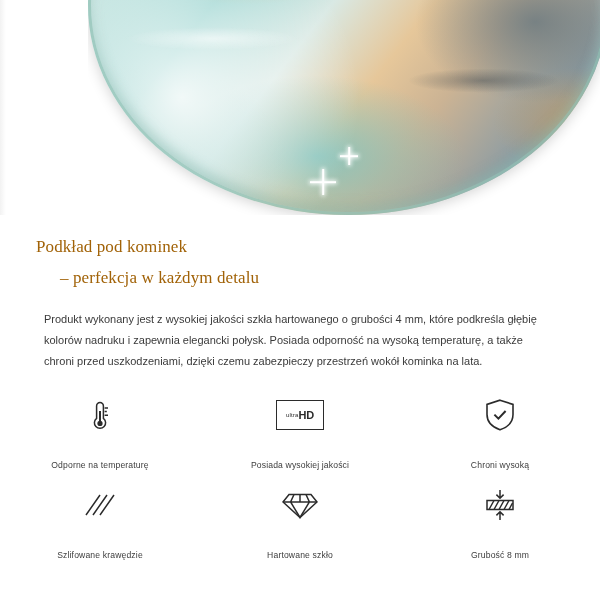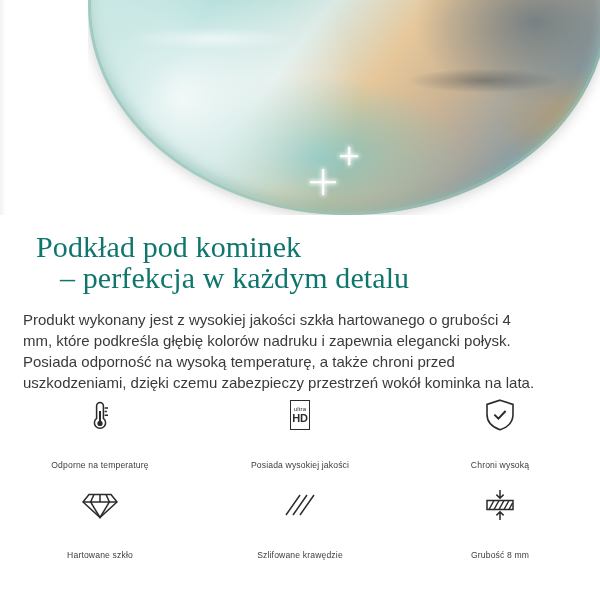--- a/index.html
+++ b/index.html
@@ -124,32 +124,32 @@
   
   .content {
     position: absolute;
     left: 0;
     top: 215px;
     width: 600px;
   }
 
   .headline {
     font-family: "Liberation Serif", serif;
-    font-size: 30px;
+    font-size: 17px;
     line-height: 31px;
-    color: #0f766e;
+    color: #a16207;
     font-weight: 400;
     padding: 16px 36px 0 36px;
     letter-spacing: 0.1px;
   }
   .headline .l2 { display: block; margin-left: 24px; }
 
   .paragraph {
-    padding: 16px 36px 0 23px;
-    font-size: 15px;
+    padding: 16px 36px 0 44px;
+    font-size: 11px;
     line-height: 21px;
     color: #3a3a3a;
     max-width: 580px;
   }
 
   
   .features {
     position: absolute;
     left: 0;
     top: 392px;
@@ -176,25 +176,25 @@
 
   .feature .caption {
     margin-top: 22px;
     font-size: 8.6px;
     color: #3c3c3c;
     text-align: center;
     letter-spacing: 0.15px;
   }
 
   .ultrahd {
-    width: 20px;
+    width: 48px;
     height: 30px;
     border: 1.6px solid #2b2b2b;
     display: flex;
-    flex-direction: column;
+    flex-direction: row;
     align-items: center;
     justify-content: center;
     line-height: 1;
   }
   .ultrahd .u-top {
     font-size: 6px;
     letter-spacing: 0.2px;
     margin-bottom: 1px;
   }
   .ultrahd .u-bot {
@@ -256,36 +256,36 @@
         <svg width="34" height="38" viewBox="0 0 34 38" fill="none" stroke="#2b2b2b" stroke-width="1.6">
           <path d="M17 4.2 30 8.4v10.2c0 7.2-5.3 12.6-13 15.2-7.7-2.6-13-8-13-15.2V8.4L17 4.2z"></path>
           <path d="M11.4 18.6l4 4 7.2-7.6" stroke-width="2"></path>
         </svg>
       </div>
       <div class="caption">Chroni wysoką</div>
     </div>
 
     <div class="feature">
       <div class="icon">
+        <svg width="36" height="30" viewBox="0 0 36 30" fill="none" stroke="#2b2b2b" stroke-width="1.5">
+          <path d="M4 25 18 5M11 25 25 5M18 25 32 5"></path>
+        </svg>
+      </div>
+      <div class="caption">Szlifowane krawędzie</div>
+    </div>
+
+    <div class="feature">
+      <div class="icon">
         <svg width="36" height="34" viewBox="0 0 36 34" fill="none" stroke="#2b2b2b" stroke-width="1.5">
           <path d="M7 6.5h22l6 7.5L18 29.5 1 14z"></path>
           <path d="M1 14h34M12 6.5 8.6 14 18 29.5 27.4 14 24 6.5"></path>
           <path d="M18 6.5V14"></path>
         </svg>
       </div>
       <div class="caption">Hartowane szkło</div>
-    </div>
-
-    <div class="feature">
-      <div class="icon">
-        <svg width="36" height="30" viewBox="0 0 36 30" fill="none" stroke="#2b2b2b" stroke-width="1.5">
-          <path d="M4 25 18 5M11 25 25 5M18 25 32 5"></path>
-        </svg>
-      </div>
-      <div class="caption">Szlifowane krawędzie</div>
     </div>
 
     <div class="feature">
       <div class="icon">
         <svg width="38" height="36" viewBox="0 0 38 36" fill="none" stroke="#2b2b2b" stroke-width="1.5">
           <path d="M19 3v7.5M15.4 7.6 19 11.2l3.6-3.6"></path>
           <path d="M19 33v-7.5M15.4 28.4 19 24.8l3.6 3.6"></path>
           <rect x="6" y="13.5" width="26" height="9"></rect>
           <path d="M8 22.5 13 13.5M13 22.5 18 13.5M18 22.5 23 13.5M23 22.5 28 13.5M28 22.5 31.5 16"></path>
         </svg>

